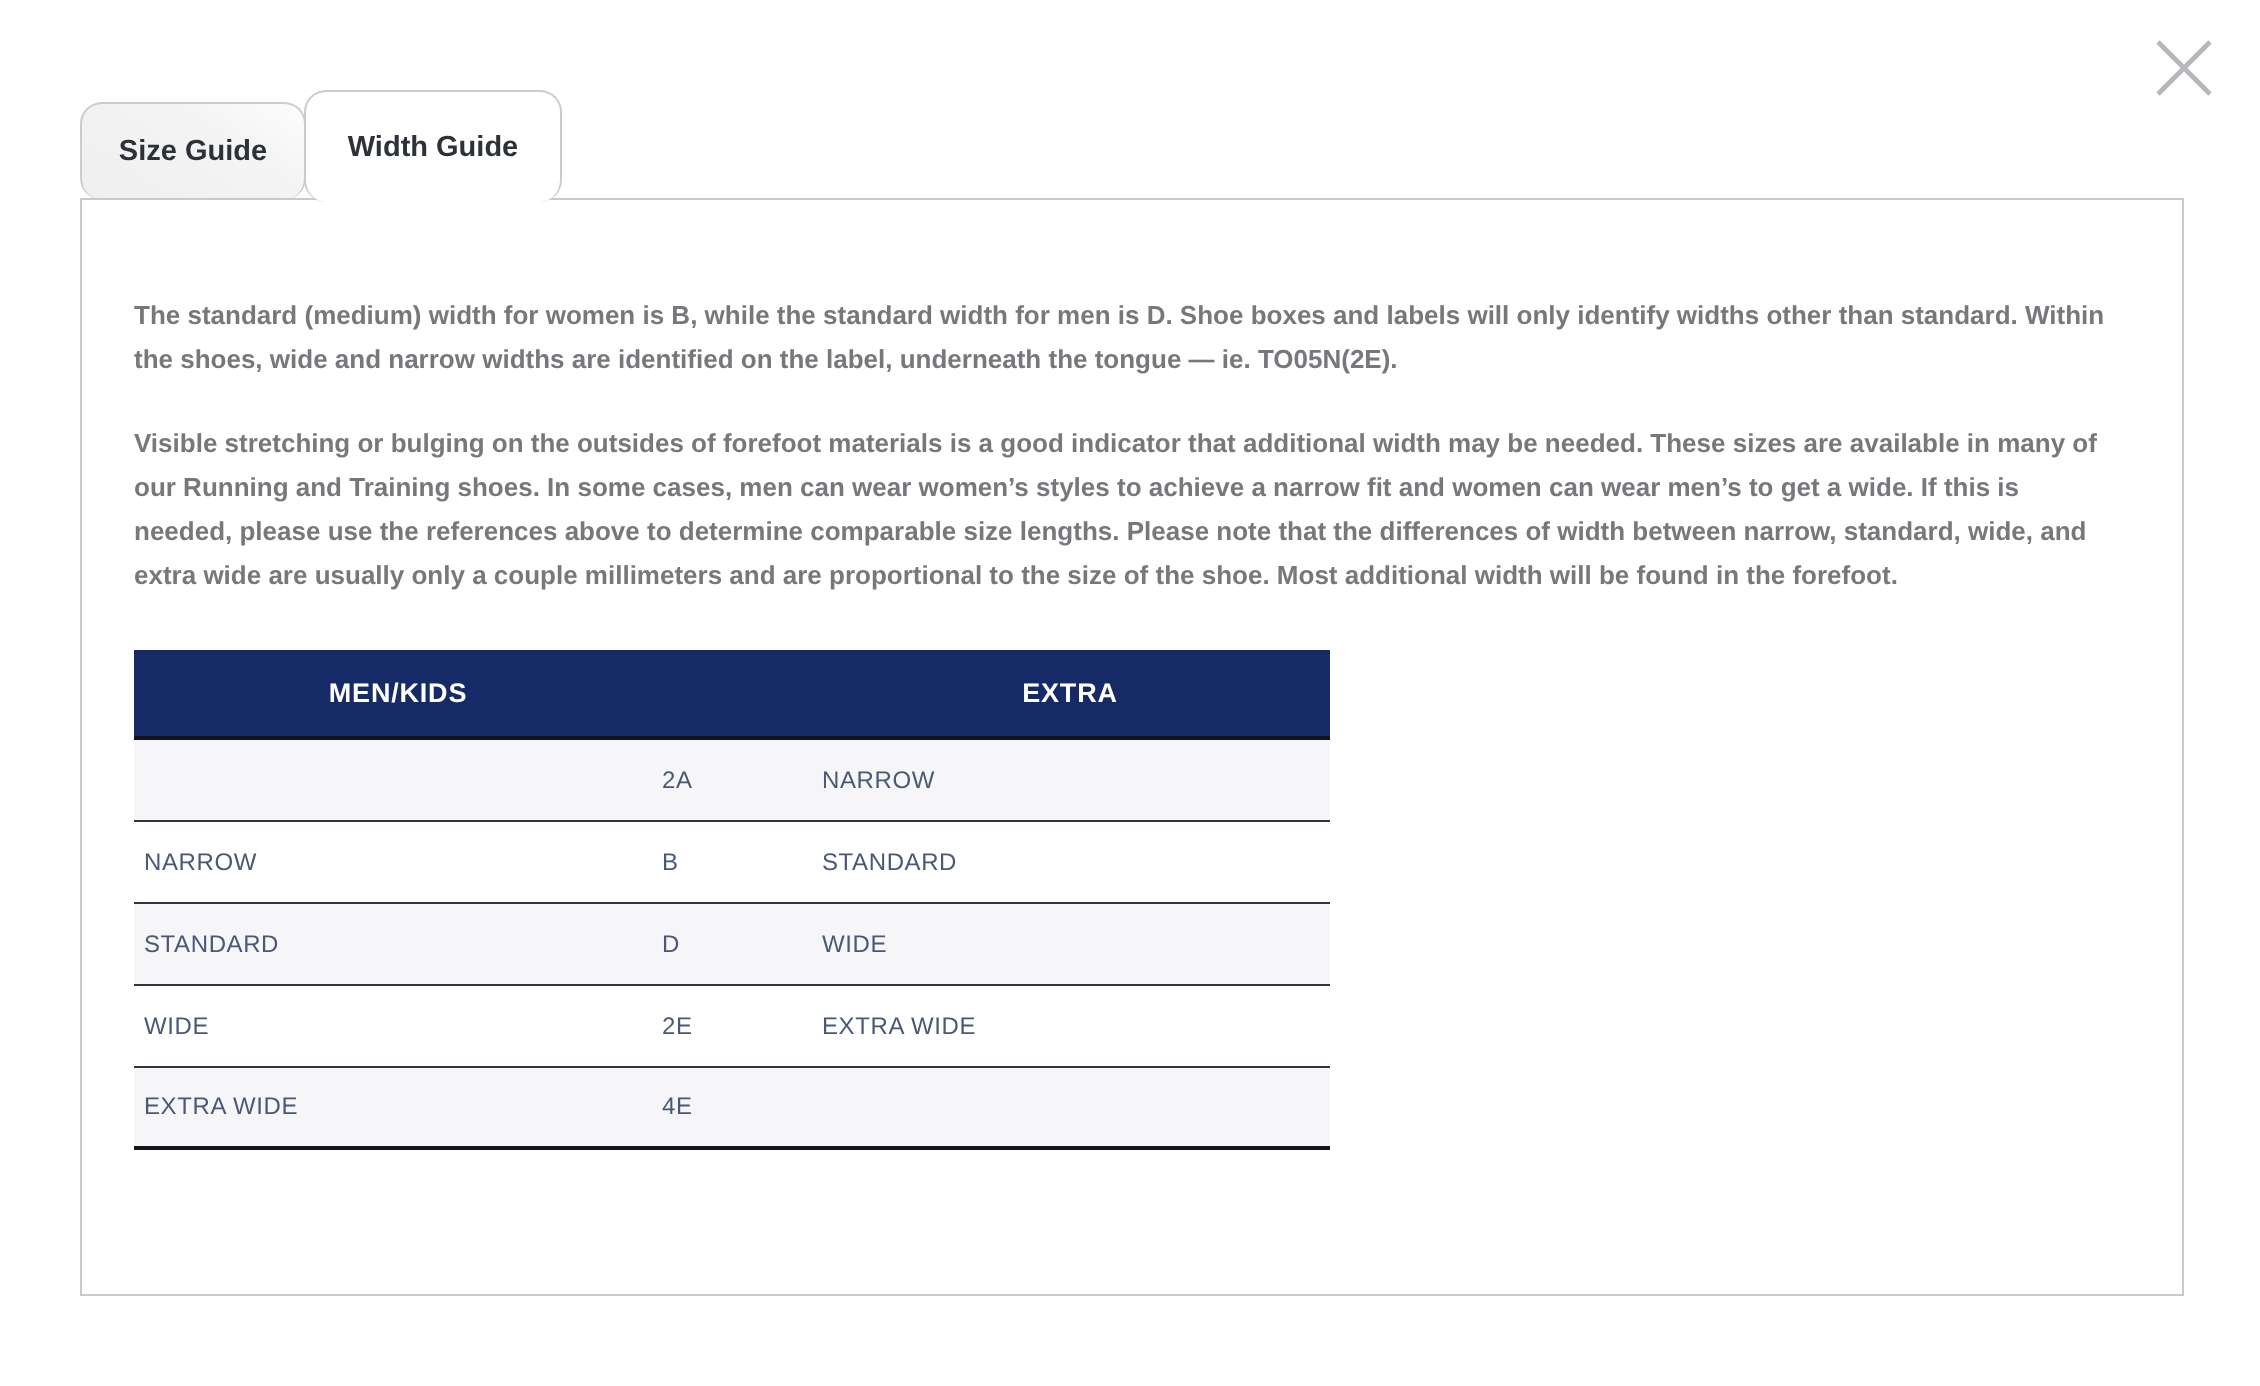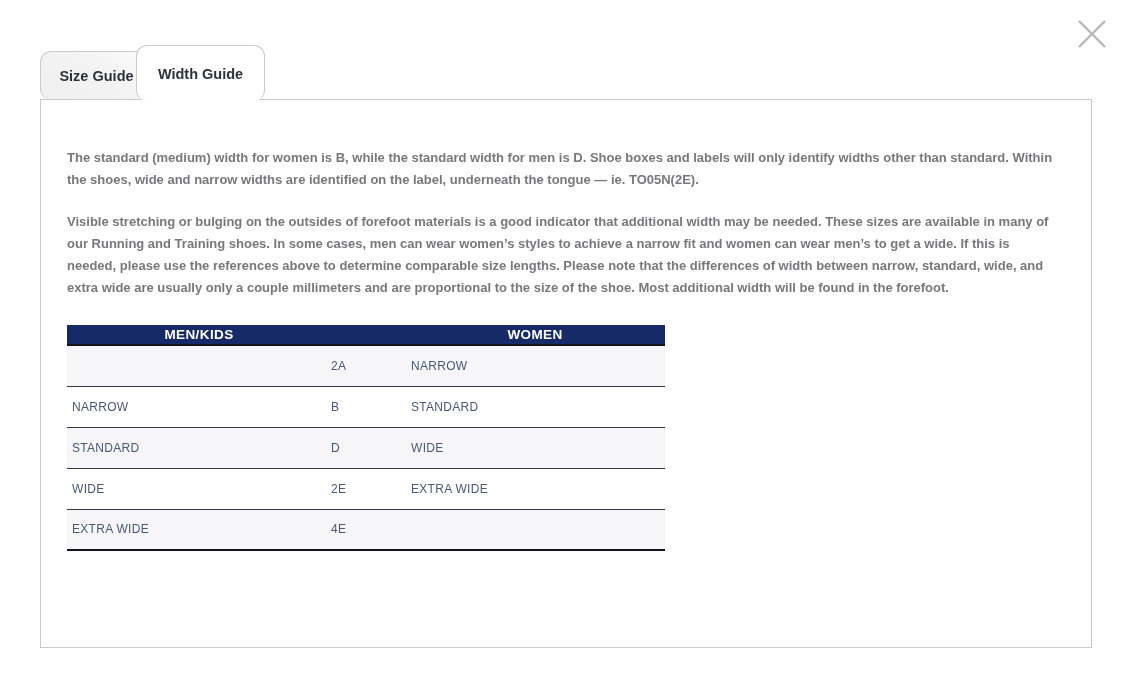--- a/index.html
+++ b/index.html
@@ -9,36 +9,36 @@
   
   .close-btn { position: absolute; top: 16px; right: 20px; width: 36px; height: 36px;
     cursor: pointer; display: flex; align-items: center; justify-content: center; }
 
   
   .tab { position: absolute; display: flex; align-items: center; justify-content: center;
     font-weight: bold; font-size: 14.5px; color: #2d3138; cursor: pointer; border-radius: 11px; }
   .tab-inactive { left: 40px; top: 51px; width: 113px; height: 49px;
     background: linear-gradient(215deg, #fdfdfd 0%, #f4f4f5 35%, #efeff0 100%);
     border: 1px solid #cccccc; border-bottom: none; z-index: 1; }
-  .tab-active { left: 136px; top: 45px; width: 129px; height: 56px;
+  .tab-active { left: 152px; top: 45px; width: 129px; height: 56px;
     background: #ffffff; border: 1px solid #cccccc; border-bottom: none; z-index: 3; }
 
   
   .panel { position: absolute; left: 40px; top: 99px; width: 1052px; height: 549px;
     background: #ffffff; border: 1px solid #c9c9c9; z-index: 2; }
   .panel-content { padding: 47px 26px 0 26px; }
 
   .body-text { width: 990px; font-size: 13px; line-height: 22px; font-weight: 600;
     color: #77787b; }
   .para-1 { margin-bottom: 20px; }
 
   
   .width-table-wrap { margin-top: 26px; }
   table.width-table { width: 598px; border-collapse: collapse; table-layout: fixed; }
-  .width-table thead tr { height: 20px; background: #172a68; }
+  .width-table thead tr { height: 44px; background: #172a68; }
   .width-table th { color: #ffffff; font-size: 13.5px; font-weight: bold;
     letter-spacing: 0.4px; text-align: center; }
   .width-table thead tr { border-bottom: 2px solid #14151a; }
   .width-table tbody tr { height: 41px; border-bottom: 1px solid #34363f; }
   .width-table tbody tr:last-child { border-bottom: 2px solid #14151a; }
   .width-table tbody tr:nth-child(odd) { background: #f6f6f8; }
   .width-table tbody tr:nth-child(even) { background: #ffffff; }
   .width-table td { font-size: 12px; color: #4a5877; letter-spacing: 0.3px; }
   .width-table td.c1 { padding-left: 5px; }
   .width-table td.c3 { padding-left: 6px; }
@@ -74,21 +74,21 @@
       <table class="width-table">
         <colgroup>
             <col style="width:264px">
             <col style="width:74px">
             <col style="width:260px">
           </colgroup>
         <thead>
           <tr>
             <th>MEN/KIDS</th>
             <th></th>
-            <th>WOMEN</th>
+            <th>EXTRA</th>
           </tr>
         </thead>
         <tbody>
           <tr>
             <td class="c1"></td>
             <td class="c2">2A</td>
             <td class="c3">NARROW</td>
           </tr>
           <tr>
             <td class="c1">NARROW</td>

